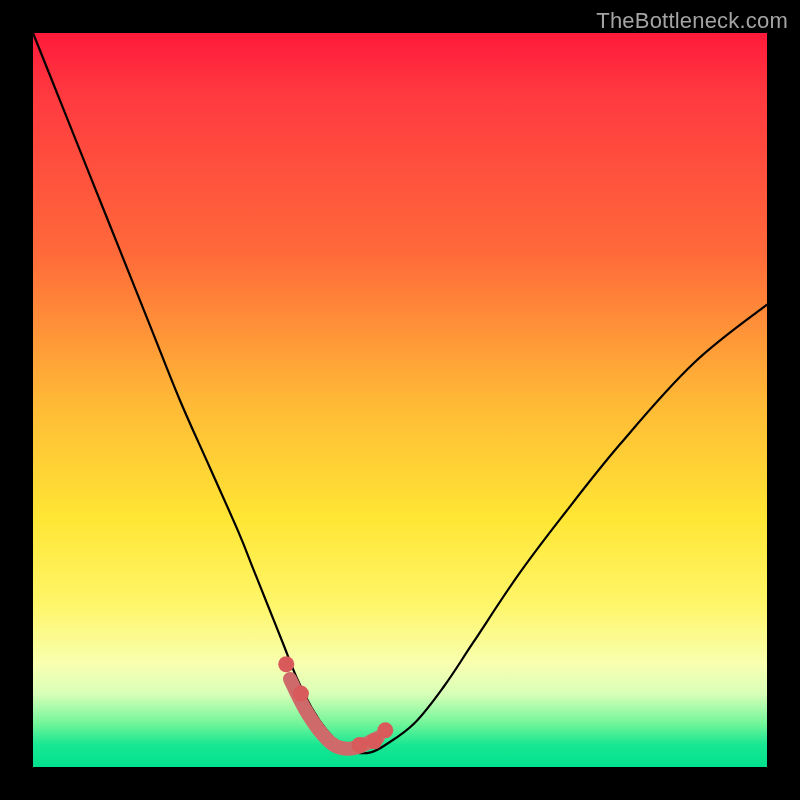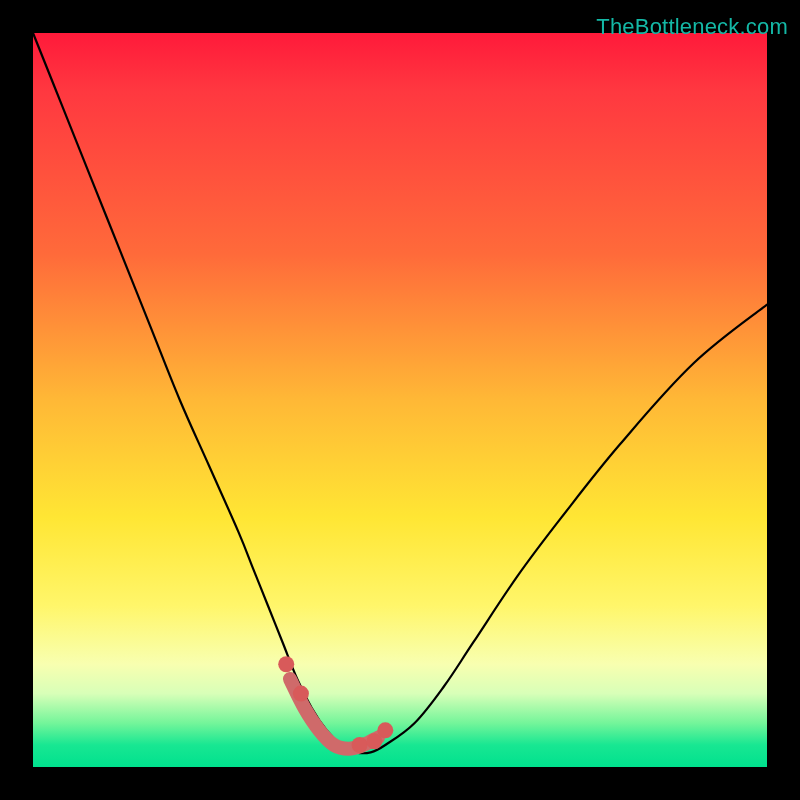--- a/index.html
+++ b/index.html
@@ -12,23 +12,23 @@
     font-family: Arial, Helvetica, sans-serif;
   }
   .frame {
     position: relative;
     width: 800px;
     height: 800px;
     background: #000;
   }
   .watermark {
     position: absolute;
-    top: 14px;
+    top: 8px;
     right: 12px;
-    color: #14b8a6;
+    color: #a3a3a3;
     font-size: 22px;
     font-weight: 500;
     letter-spacing: 0.2px;
     z-index: 5;
     user-select: none;
   }
   .plot-area {
     position: absolute;
     left: 33px;
     top: 33px;

